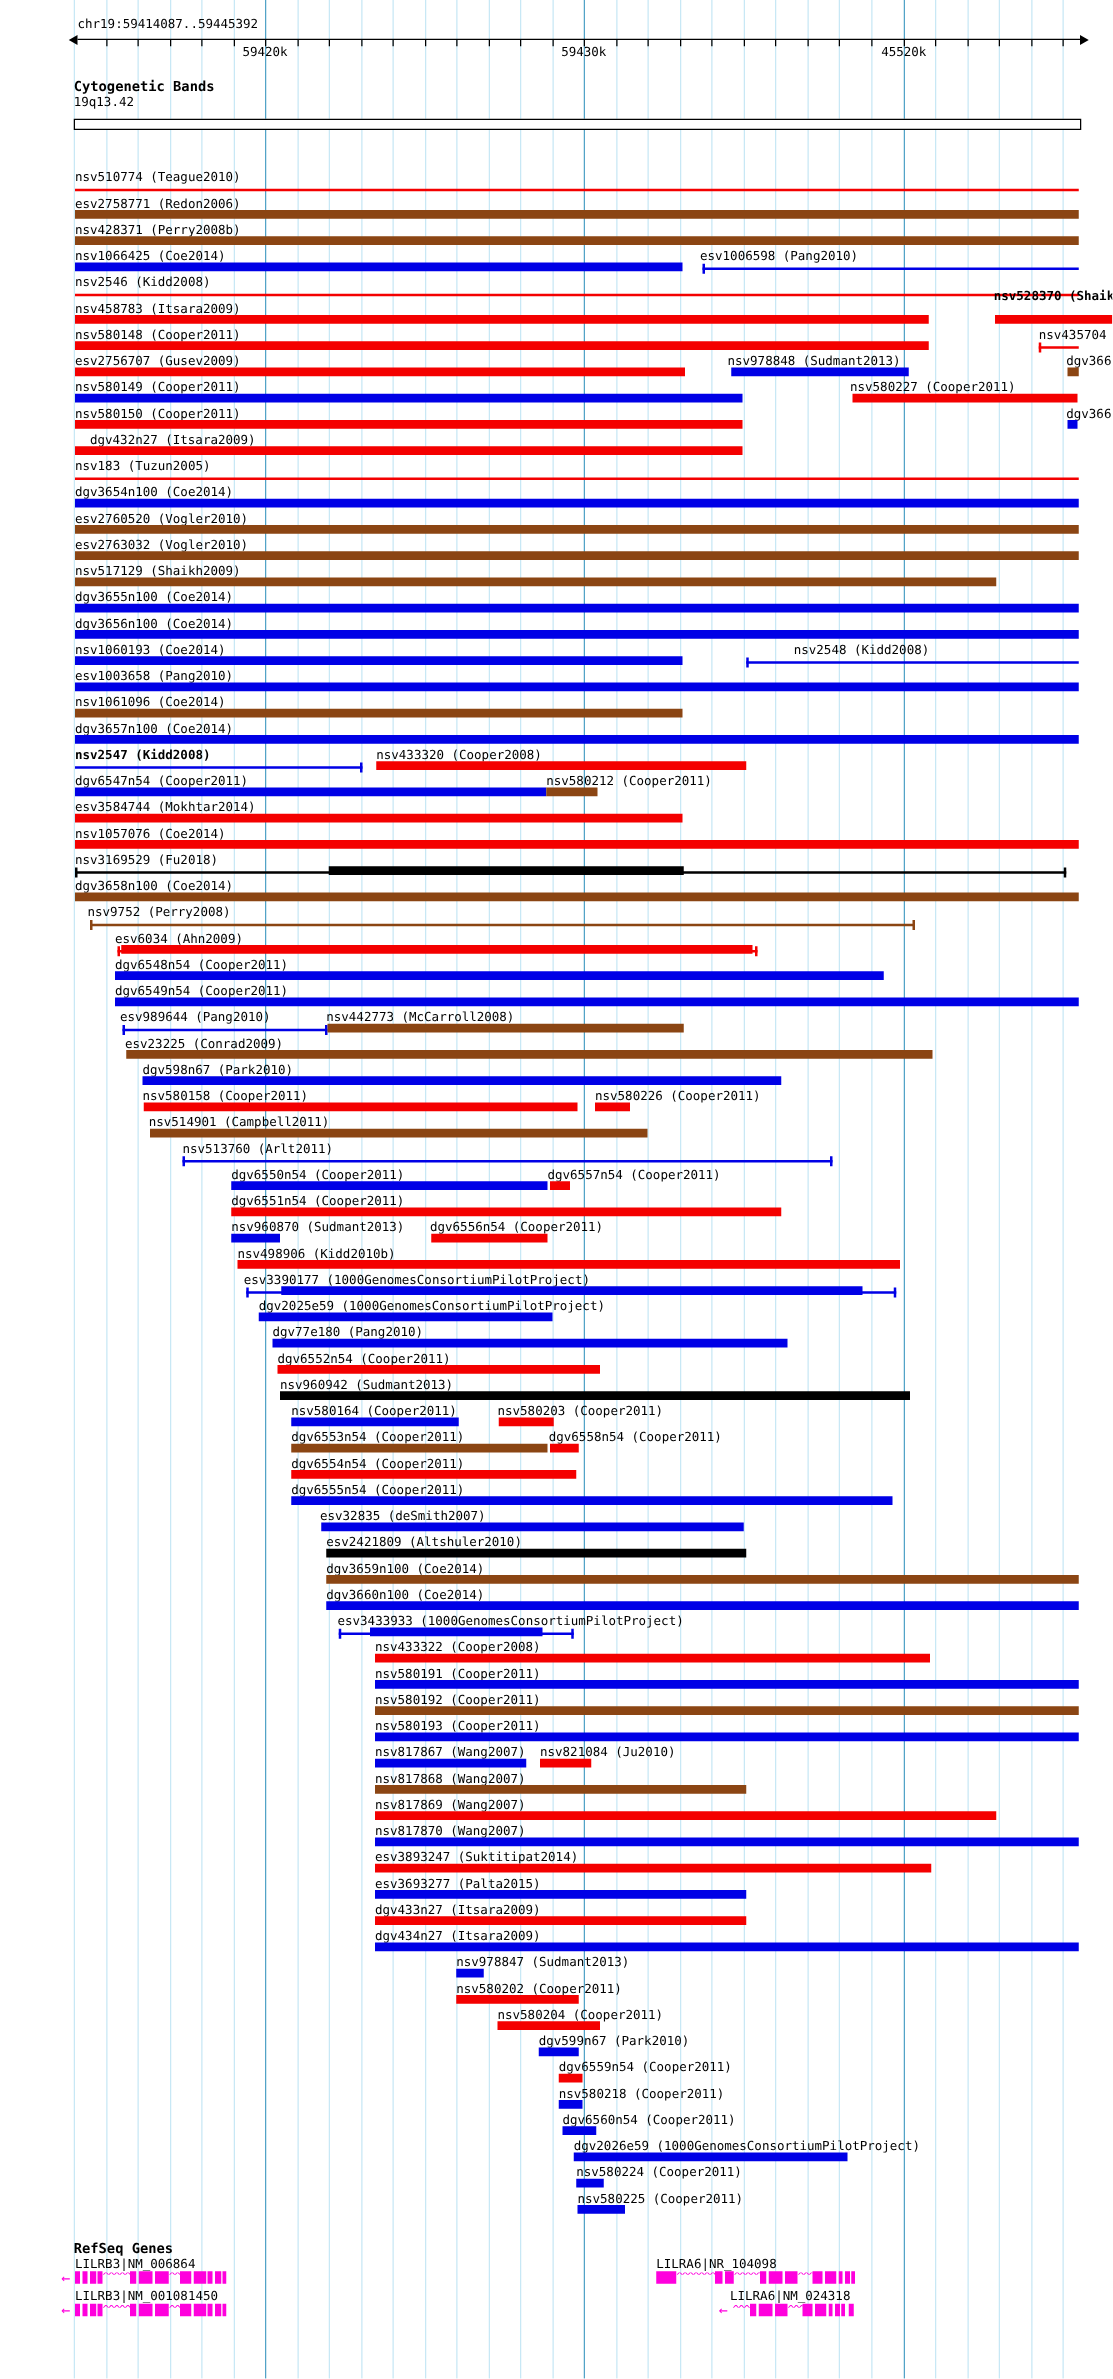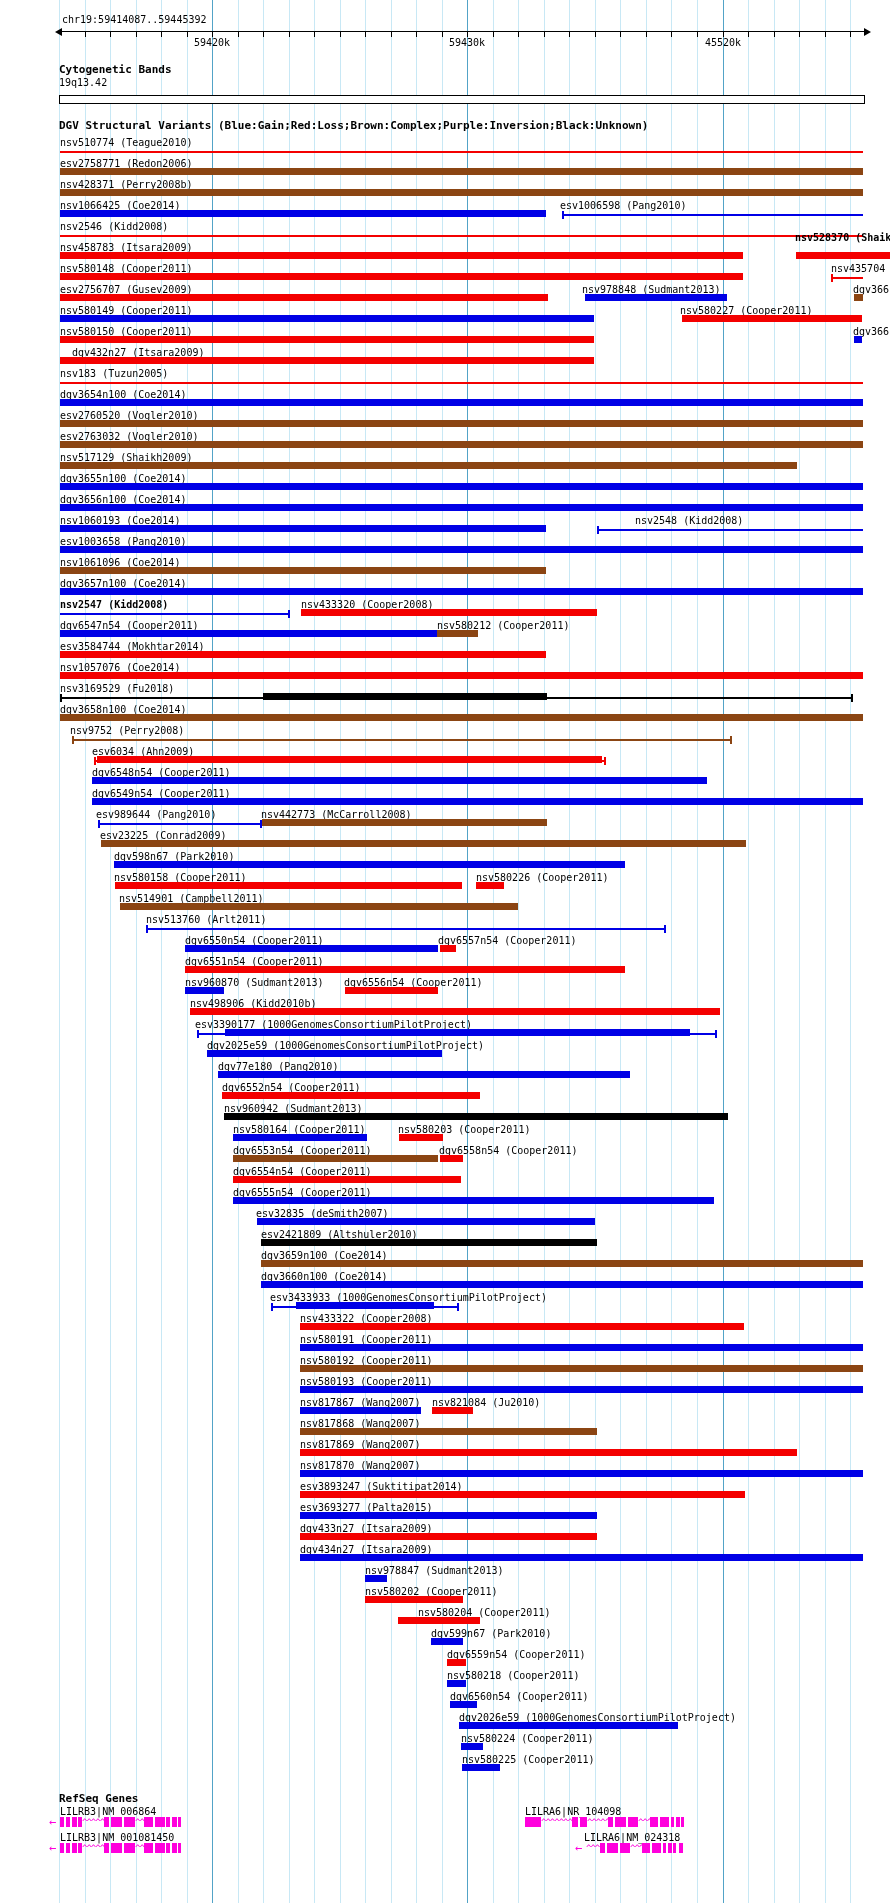--- a/index.html
+++ b/index.html
@@ -95,21 +95,20 @@
       <div class="tick" style="left: 850px; top: 32px; height: 5px;"></div>
       <div class="tlab" style="left: 192px; top: 37px;">59420k</div>
       <div class="tlab" style="left: 447px; top: 37px;">59430k</div>
       <div class="tlab" style="left: 703px; top: 37px;">45520k</div>
     </div>
 
   <div class="hd" style="left:59px;top:64px;">Cytogenetic Bands</div>
   <div class="t" style="left:59px;top:77px;">19q13.42</div>
   <div class="band" style="left:59px;top:95px;width:806px;height:9px;"></div>
 
-  <div class="hd" style="left:59px;top:120px;">DGV Structural Variants (Blue:Gain;Red:Loss;Brown:Complex;Purple:Inversion;Black:Unknown)</div>
 
   <div id="rows">
       <div>
         <div class="t" style="left: 60px; top: 137px;">nsv510774 (Teague2010)</div>
         <div class="bar" style="left: 60px; top: 151px; width: 803px; height: 2px; background: rgb(244, 0, 0);"></div>
       </div>
       <div>
         <div class="t" style="left: 60px; top: 158px;">esv2758771 (Redon2006)</div>
         <div class="bar" style="left: 60px; top: 168px; width: 803px; height: 7px; background: rgb(139, 69, 19);"></div>
       </div>
@@ -435,21 +434,21 @@
       </div>
       <div>
         <div class="t" style="left: 365px; top: 1565px;">nsv978847 (Sudmant2013)</div>
         <div class="bar" style="left: 365px; top: 1575px; width: 22px; height: 7px; background: rgb(0, 0, 230);"></div>
       </div>
       <div>
         <div class="t" style="left: 365px; top: 1586px;">nsv580202 (Cooper2011)</div>
         <div class="bar" style="left: 365px; top: 1596px; width: 98px; height: 7px; background: rgb(244, 0, 0);"></div>
       </div>
       <div>
-        <div class="t" style="left: 398px; top: 1607px; margin-left: 20px;">nsv580204 (Cooper2011)</div>
+        <div class="t" style="left: 398px; top: 1607px;">nsv580204 (Cooper2011)</div>
         <div class="bar" style="left: 398px; top: 1617px; width: 82px; height: 7px; background: rgb(244, 0, 0);"></div>
       </div>
       <div>
         <div class="t" style="left: 431px; top: 1628px;">dgv599n67 (Park2010)</div>
         <div class="bar" style="left: 431px; top: 1638px; width: 32px; height: 7px; background: rgb(0, 0, 230);"></div>
       </div>
       <div>
         <div class="t" style="left: 447px; top: 1649px;">dgv6559n54 (Cooper2011)</div>
         <div class="bar" style="left: 447px; top: 1659px; width: 19px; height: 7px; background: rgb(244, 0, 0);"></div>
       </div>

